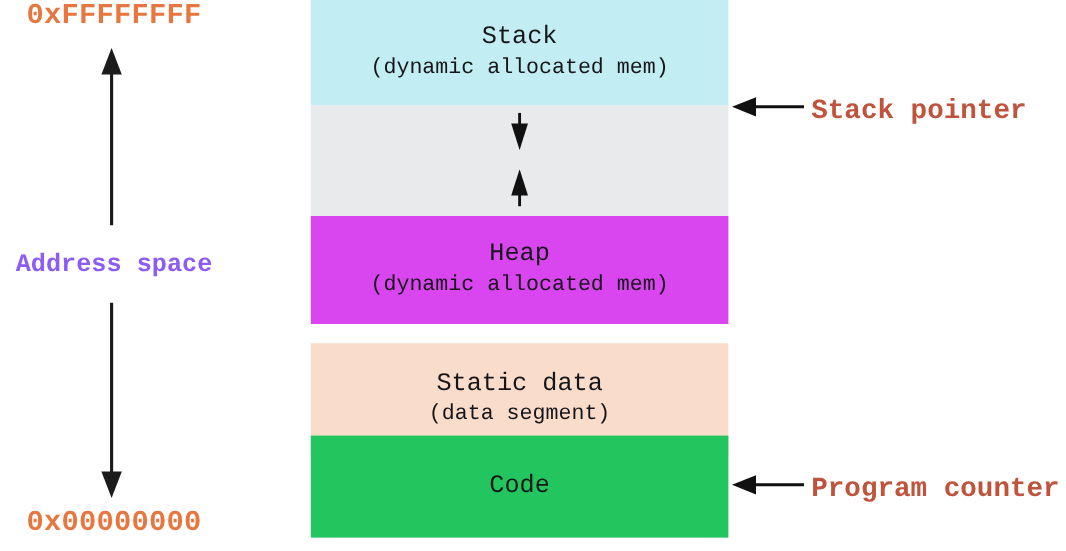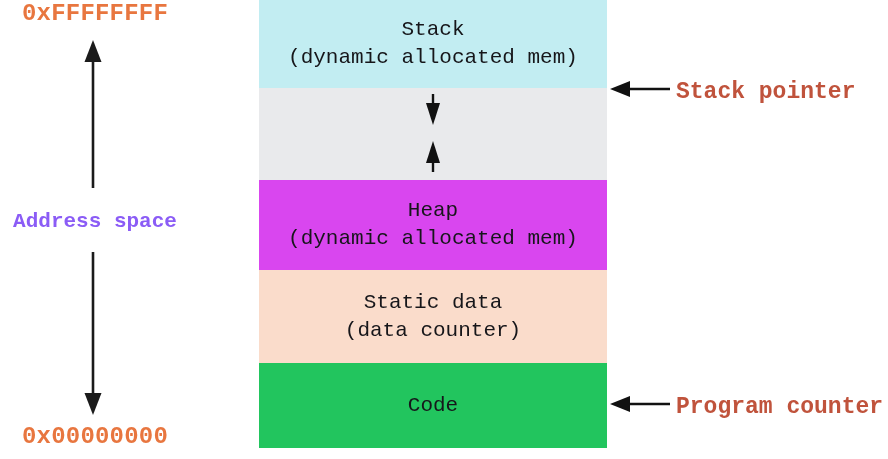--- a/index.html
+++ b/index.html
@@ -64,21 +64,21 @@
     box-sizing: border-box;
     display: flex;
     flex-direction: column;
     align-items: center;
     justify-content: center;
     color: #16161a;
     font-size: 21px;
     line-height: 1.33;
     text-align: center;
   }
-  .block .l2 { font-size: 21px; }
+  .block .l2 { font-size: 18px; }
 
   #block-stack  { top: 0px;   height: 88px;  }
   #block-gap    { top: 88px;  height: 92px;  }
   #block-heap   { top: 180px; height: 90px;  }
   #block-static { top: 270px; height: 93px;  }
   #block-code   { top: 363px; height: 85px;  }
 
   .gap-arrow {
     position: absolute;
     left: 50%;
@@ -148,23 +148,23 @@
           <polygon points="12,1 5,23 19,23" fill="#111111"></polygon>
         </svg>
       </div>
     </div>
 
     <div class="block" id="block-heap" style="background:#d946ef;">
       <div class="l1">Heap</div>
       <div class="l2">(dynamic allocated mem)</div>
     </div>
 
-    <div class="block" id="block-static" style="background:#fadccb;">
+    <div class="block" id="block-static" style="background:#fadccb;margin-top:16px;">
       <div class="l1">Static data</div>
-      <div class="l2">(data counter)</div>
+      <div class="l2">(data segment)</div>
     </div>
 
     <div class="block" id="block-code" style="background:#22c55e;">
       <div class="l1">Code</div>
     </div>
 
   </div>
 
   <div class="side-note" id="note-program-counter">
     <span>

